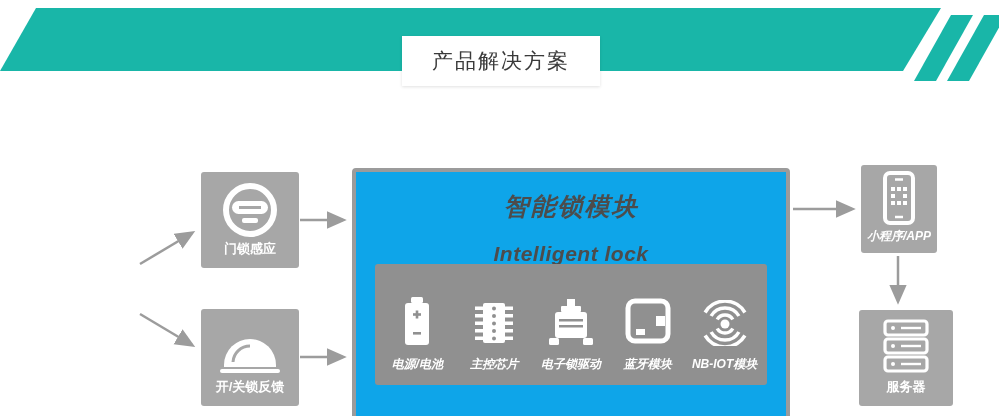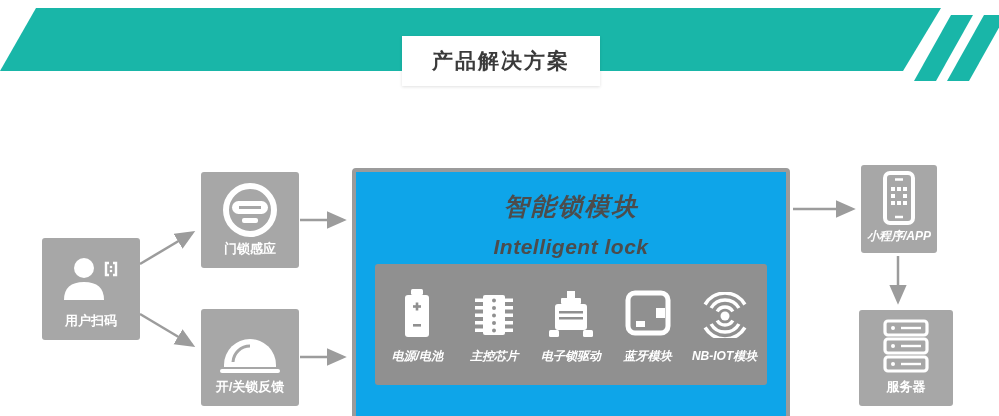--- a/index.html
+++ b/index.html
@@ -6,21 +6,21 @@
   body{font-family:"Liberation Sans","DejaVu Sans",sans-serif;}
   .stage{position:relative;width:999px;height:416px;background:#fff;overflow:hidden;}
 
   
   .banner-svg{position:absolute;left:0;top:0;width:999px;height:100px;display:block;}
   .banner-title-box{
     position:absolute;left:402px;top:36px;width:198px;height:50px;
     background:#ffffff;display:flex;align-items:center;justify-content:center;
     box-shadow:0 1px 3px rgba(0,0,0,0.12);
   }
-  .banner-title{font-size:21px;font-weight:bold;color:#3a3a3a;letter-spacing:2px;}
+  .banner-title{font-size:21px;font-weight:normal;color:#3a3a3a;letter-spacing:2px;}
 
   
   .arrows{position:absolute;left:0;top:0;width:999px;height:416px;pointer-events:none;}
 
   
   .node{position:absolute;background:#a7a7a7;border-radius:3px;}
   .node .node-label{
     position:absolute;left:0;right:0;bottom:10px;text-align:center;
     color:#ffffff;font-weight:bold;font-size:13px;white-space:nowrap;
   }
@@ -41,26 +41,26 @@
   
   .module{
     position:absolute;left:352px;top:168px;width:438px;height:299px;
     background:#0ea5e9;border:4px solid #9b9b9b;border-radius:4px;box-sizing:border-box;font-style:italic;
   }
   .module-title{
     margin-top:18px;text-align:center;font-size:25px;font-weight:bold;
     color:#4c4c4c;letter-spacing:2px;line-height:32px;
   }
   .module-subtitle{
-    margin-top:11px;text-align:center;font-size:21px;font-weight:bold;
+    margin-top:18px;text-align:center;font-size:21px;font-weight:bold;
     color:#4c4c4c;line-height:28px;letter-spacing:0.5px;
   }
   .module-panel{
     position:absolute;left:19px;top:92px;width:392px;height:121px;
-    background:#909090;border-radius:3px;display:flex;padding:8px 4px;box-sizing:border-box;
+    background:#909090;border-radius:3px;display:flex;padding:0 4px;box-sizing:border-box;
   }
   .component{
     flex:1;display:flex;flex-direction:column;align-items:center;
     justify-content:flex-end;padding-bottom:12px;gap:10px;
   }
   .component-label{color:#ffffff;font-weight:bold;font-size:12px;white-space:nowrap;}
 </style>
 </head>
 <body>
 
@@ -82,31 +82,20 @@
       </marker>
     </defs>
     <line x1="140" y1="264" x2="192" y2="233" stroke="#9c9c9c" stroke-width="2.5" marker-end="url(#ah)"></line>
     <line x1="140" y1="314" x2="192" y2="345" stroke="#9c9c9c" stroke-width="2.5" marker-end="url(#ah)"></line>
     <line x1="300" y1="220" x2="343" y2="220" stroke="#9c9c9c" stroke-width="2.5" marker-end="url(#ah)"></line>
     <line x1="300" y1="357" x2="343" y2="357" stroke="#9c9c9c" stroke-width="2.5" marker-end="url(#ah)"></line>
     <line x1="793" y1="209" x2="852" y2="209" stroke="#9c9c9c" stroke-width="2.5" marker-end="url(#ah)"></line>
     <line x1="898" y1="256" x2="898" y2="301" stroke="#9c9c9c" stroke-width="2.5" marker-end="url(#ah)"></line>
   </svg>
 
-  <div class="node node-user">
-    <svg class="node-icon" width="58" height="52" viewBox="0 0 58 52">
-      <circle cx="22" cy="14" r="10" fill="#fff"></circle>
-      <path d="M2,46 Q2,28 22,28 Q42,28 42,46 Z" fill="#fff"></path>
-      <path d="M47,9 h-3 v12 h3" stroke="#fff" stroke-width="2.4" fill="none"></path>
-      <path d="M51,9 h3 v12 h-3" stroke="#fff" stroke-width="2.4" fill="none"></path>
-      <circle cx="49" cy="13" r="1.3" fill="#fff"></circle>
-      <circle cx="49" cy="17" r="1.3" fill="#fff"></circle>
-    </svg>
-    <div class="node-label">用户扫码</div>
-  </div>
 
   <div class="node node-feedback">
     <svg class="node-icon" width="64" height="48" viewBox="0 0 64 48">
       <path d="M6,38 A26,26 0 0 1 58,38 L58,40 L6,40 Z" fill="#fff"></path>
       <path d="M15,35 A17,17 0 0 1 32,19" stroke="#a7a7a7" stroke-width="3" fill="none"></path>
       <rect x="2" y="42" width="60" height="4" rx="2" fill="#fff"></rect>
     </svg>
     <div class="node-label">开/关锁反馈</div>
   </div>
 

